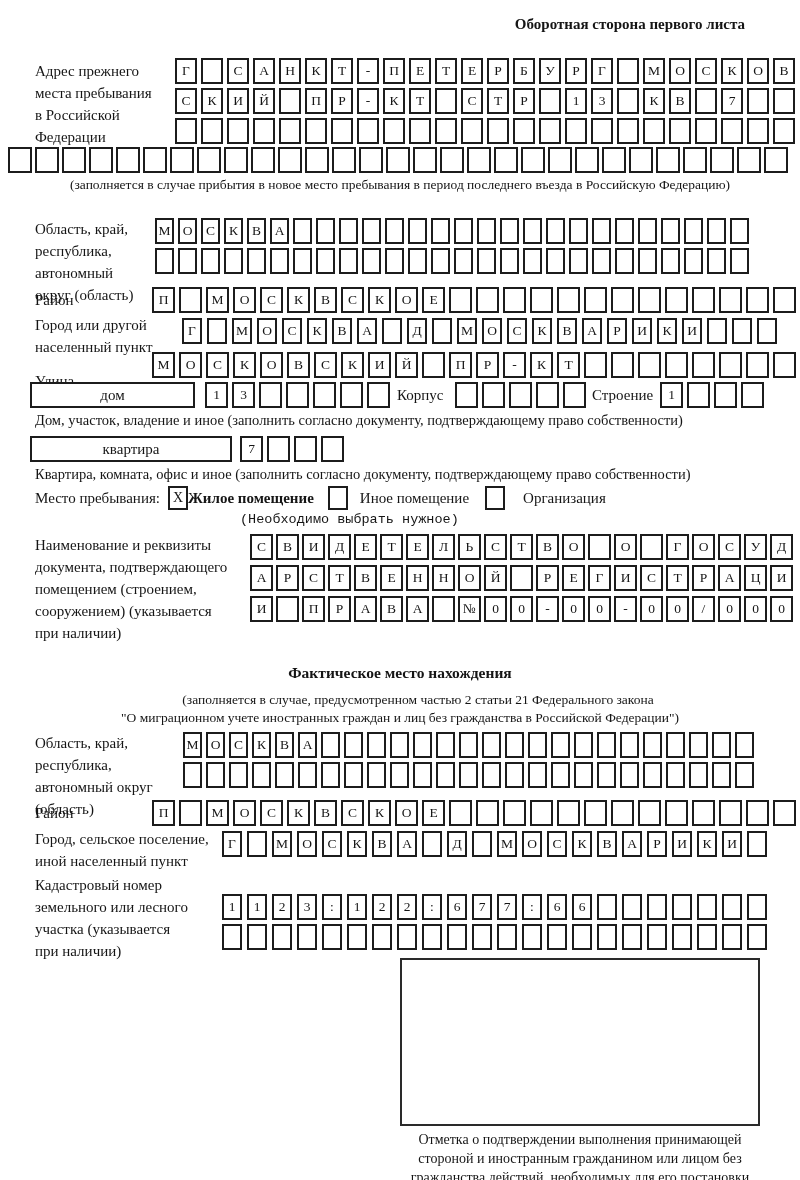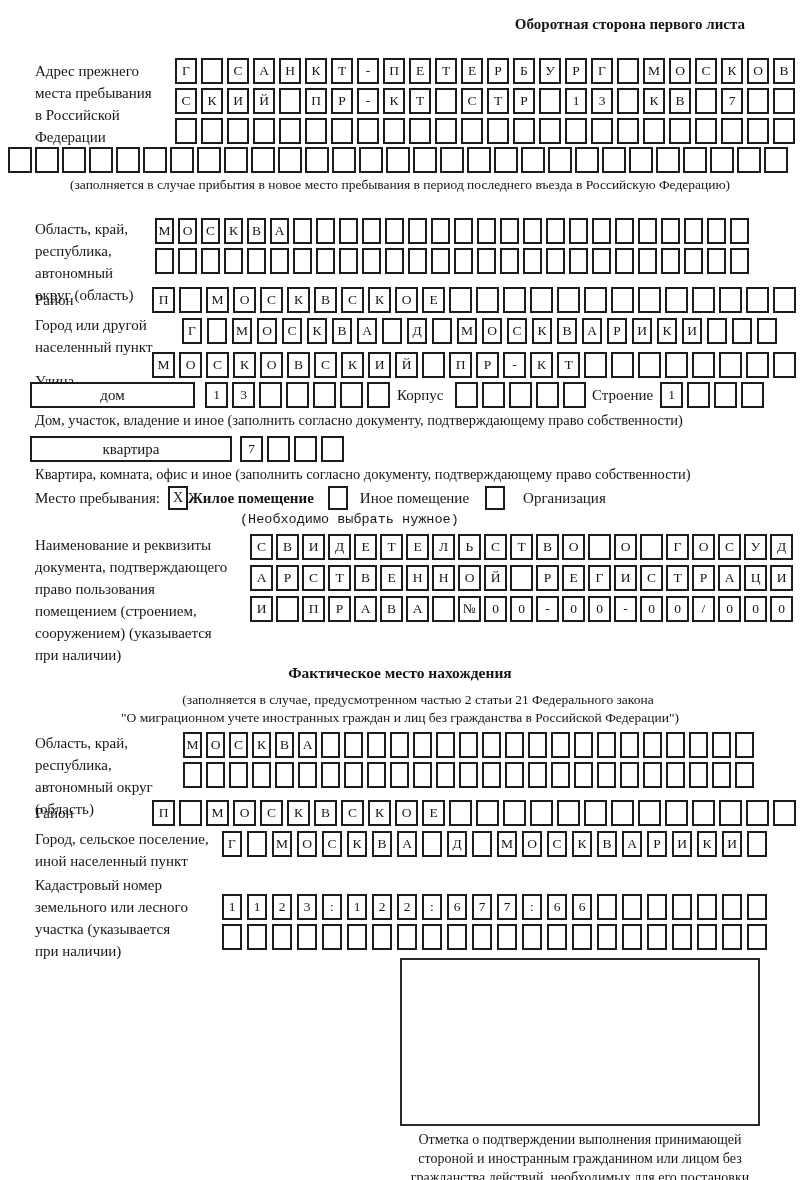--- a/index.html
+++ b/index.html
@@ -362,21 +362,20 @@
     <span class="chk" style="margin-left:14px;"></span>
     <span class="t" style="margin-left:12px;">Иное помещение</span>
     <span class="chk" style="margin-left:16px;"></span>
     <span class="t" style="margin-left:18px;">Организация</span>
   </div>
   <div class="abs note" style="top:512px;left:240px;font-family:Liberation Mono, monospace;">(Необходимо выбрать нужное)</div>
 
   <div class="abs lbl" style="top:534px;left:35px;width:215px;">
     <div>Наименование и реквизиты</div>
     <div>документа, подтверждающего</div>
-    <div>право пользования</div>
     <div>помещением (строением,</div>
     <div>сооружением) (указывается</div>
     <div>при наличии)</div>
   </div>
   <div class="abs cells docw" style="top:534px;left:250px;">
       <span class="cell">С</span>
       <span class="cell">В</span>
       <span class="cell">И</span>
       <span class="cell">Д</span>
       <span class="cell">Е</span>

